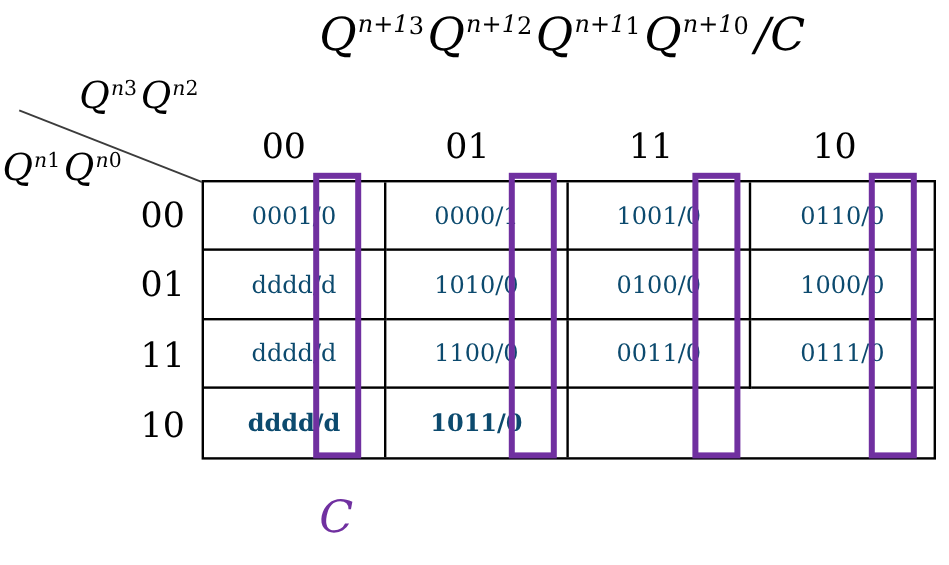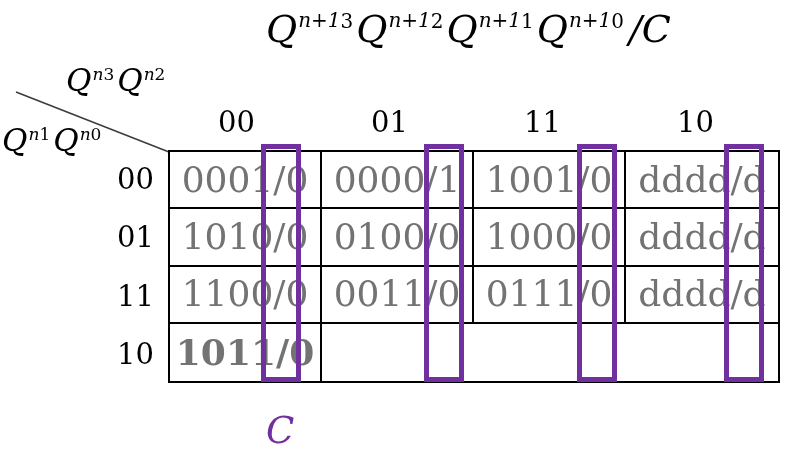--- a/index.html
+++ b/index.html
@@ -43,21 +43,21 @@
   .row-headers > div{display:flex;align-items:center;justify-content:flex-end;padding-right:4px;}
   
   .kmap{
     position:absolute;left:168px;top:150px;width:612px;height:233px;
     box-sizing:border-box;border:2.5px solid #000;
     display:grid;grid-template-columns:repeat(4,1fr);grid-template-rows:repeat(4,1fr);
     background:#fff;
   }
   .cell{
     display:flex;align-items:center;justify-content:center;
-    font-size:36px;color:#737373;box-sizing:border-box;
+    font-size:20px;color:#0c4a6e;box-sizing:border-box;
     border-right:2px solid #000;border-bottom:2px solid #000;
     line-height:1;white-space:nowrap;
   }
   .cell:nth-child(4n){border-right:none;}
   .cell:nth-child(n+13){border-bottom:none;font-weight:bold;}
   
   .hl{
     position:absolute;top:144px;height:238px;width:40px;
     box-sizing:border-box;border:5px solid #7030a0;background:transparent;
   }
@@ -157,20 +157,21 @@
     <div>00</div>
     <div>01</div>
     <div>11</div>
     <div>10</div>
   </div>
 
   <div class="kmap">
     <div class="cell">0001/0</div>
     <div class="cell">0000/1</div>
     <div class="cell">1001/0</div>
+    <div class="cell">0110/0</div>
     <div class="cell">dddd/d</div>
     <div class="cell">1010/0</div>
     <div class="cell">0100/0</div>
     <div class="cell">1000/0</div>
     <div class="cell">dddd/d</div>
     <div class="cell">1100/0</div>
     <div class="cell">0011/0</div>
     <div class="cell">0111/0</div>
     <div class="cell">dddd/d</div>
     <div class="cell">1011/0</div>

